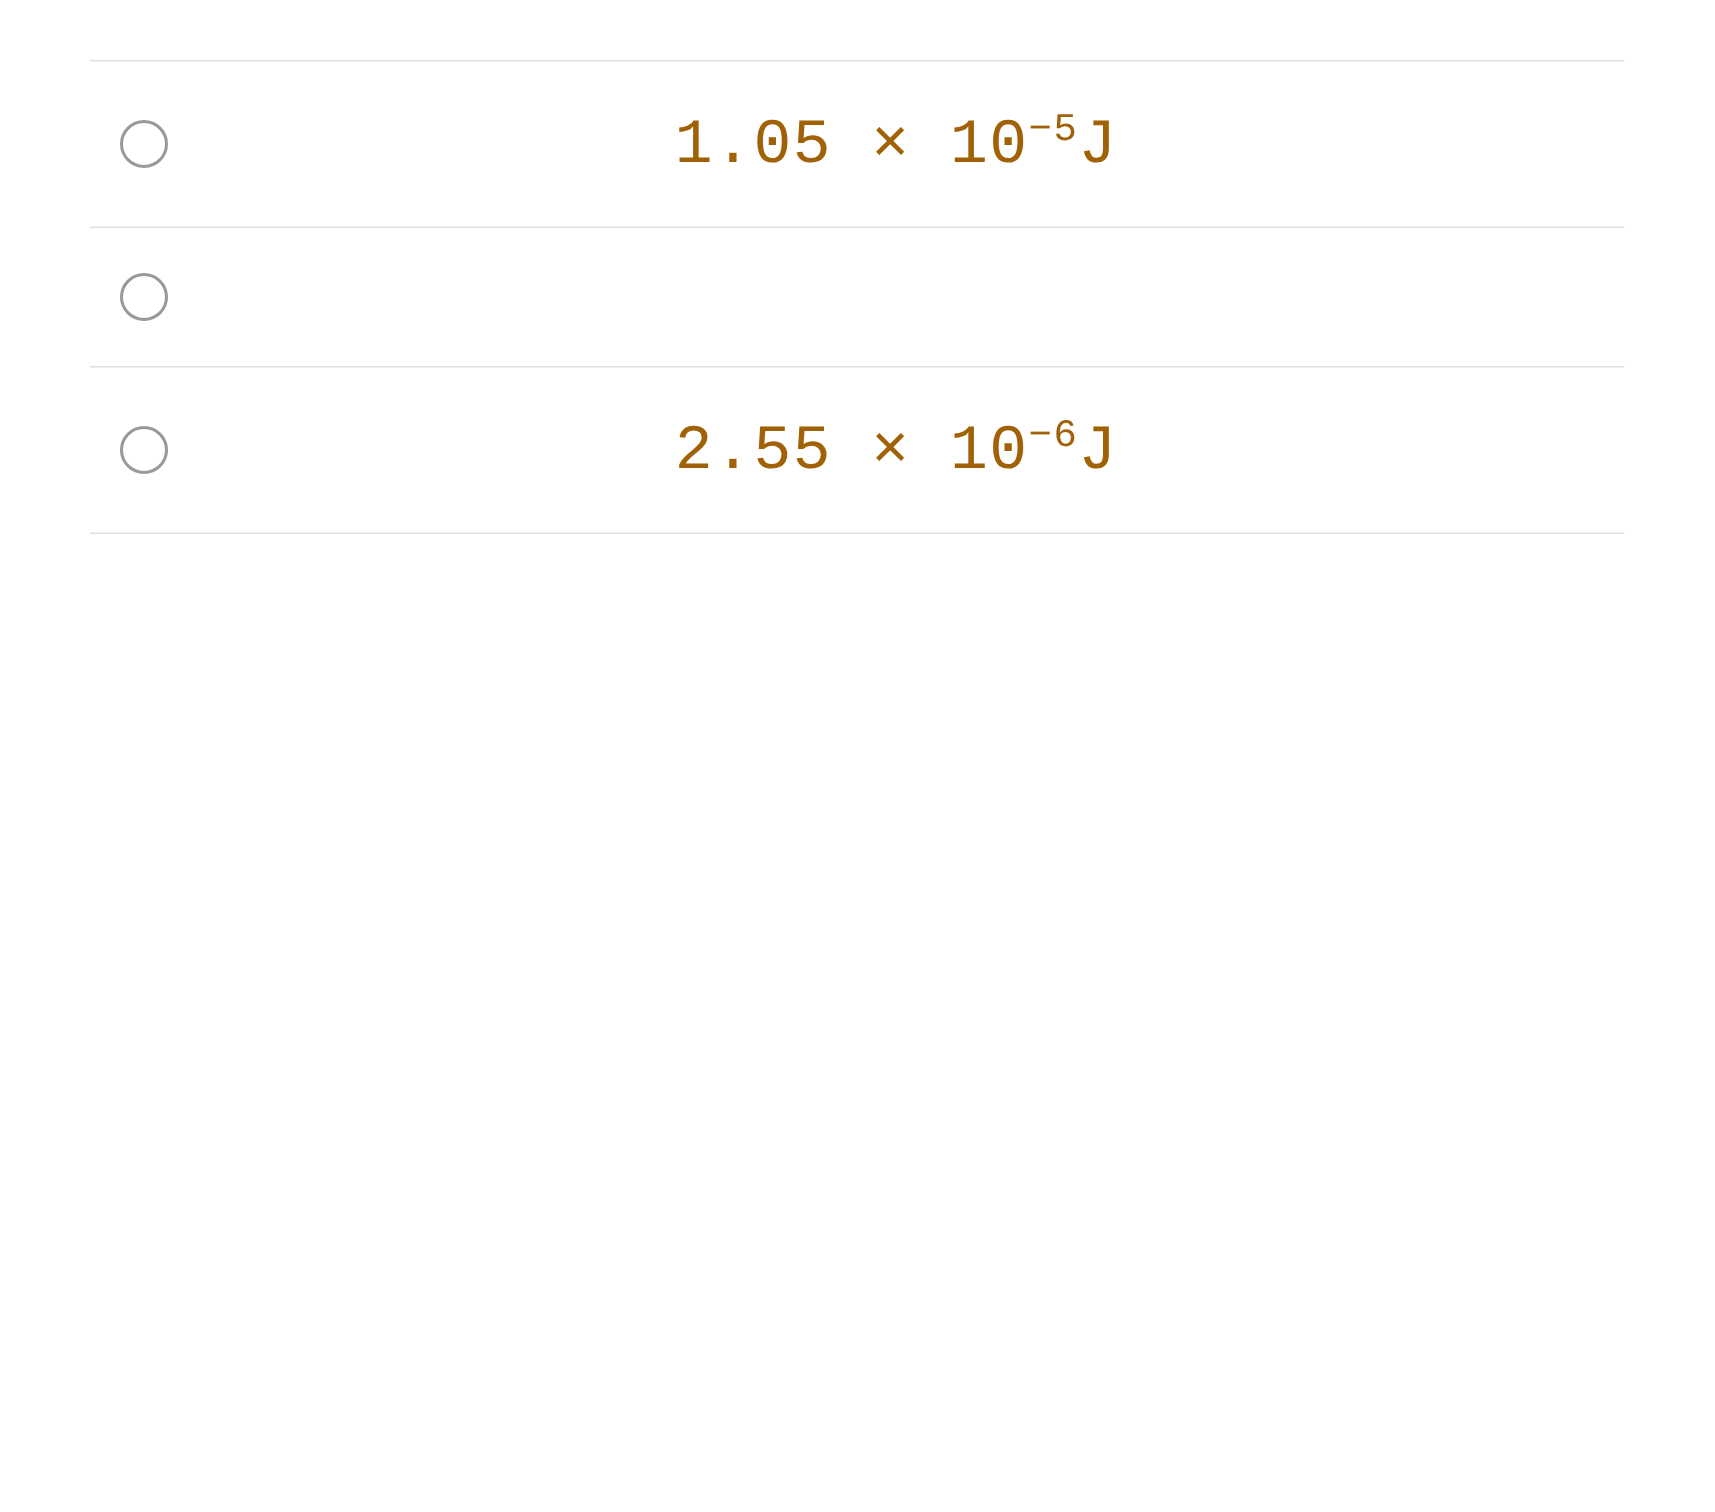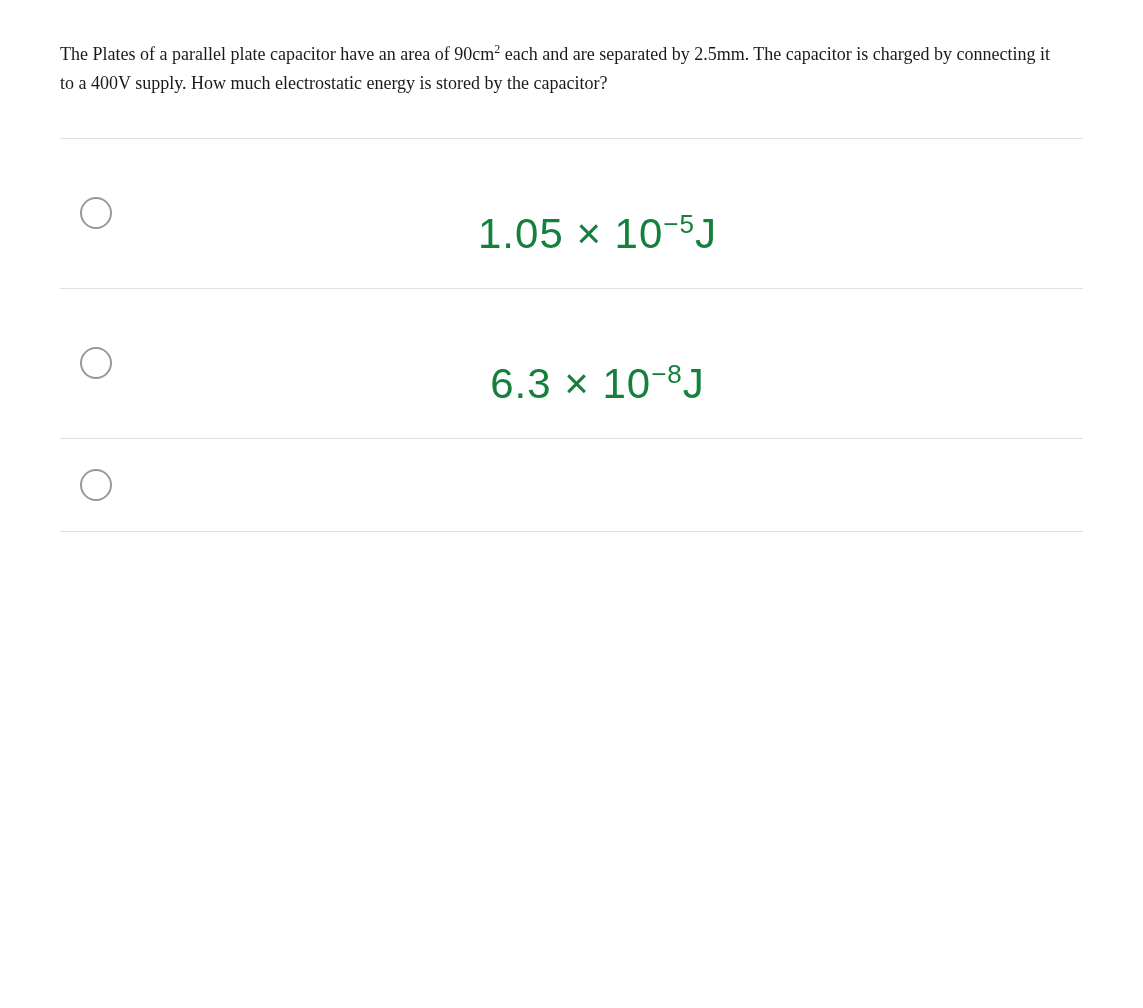--- a/index.html
+++ b/index.html
@@ -60,57 +60,53 @@
 
     .option-content {
       flex: 1;
       display: flex;
       justify-content: center;
       align-items: center;
     }
 
     .option-formula {
       font-size: 42px;
-      font-family: Liberation Sans, sans-serif;
-      color: #15803d;
+      font-family: Liberation Mono, monospace;
+      color: #a16207;
       letter-spacing: 1px;
-      margin-top: 40px;
     }
 
     .option-formula sup {
       font-size: 26px;
     }
   </style>
 </head>
 <body>
 
 <div>
-  <p class="question-text">
-    The Plates of a parallel plate capacitor have an area of 90cm<sup>2</sup> each and are separated by 2.5mm. The capacitor is charged by connecting it to a 400V supply. How much electrostatic energy is stored by the capacitor?
-  </p>
 
   <div class="options-container">
 
     <div class="option-row">
       <div class="radio-button"></div>
       <div class="option-content">
         <span class="option-formula">
           1.05 × 10<sup>−5</sup>J
         </span>
       </div>
     </div>
 
     <div class="option-row">
       <div class="radio-button"></div>
-      <div class="option-content">
-        <span class="option-formula">
-          6.3 × 10<sup>−8</sup>J
-        </span>
-      </div>
     </div>
 
 
     <div class="option-row">
       <div class="radio-button"></div>
+      <div class="option-content">
+        <span class="option-formula">
+          2.55 × 10<sup>−6</sup>J
+        </span>
+      </div>
     </div>
 
   </div>
 </div>
 
 </body></html>

